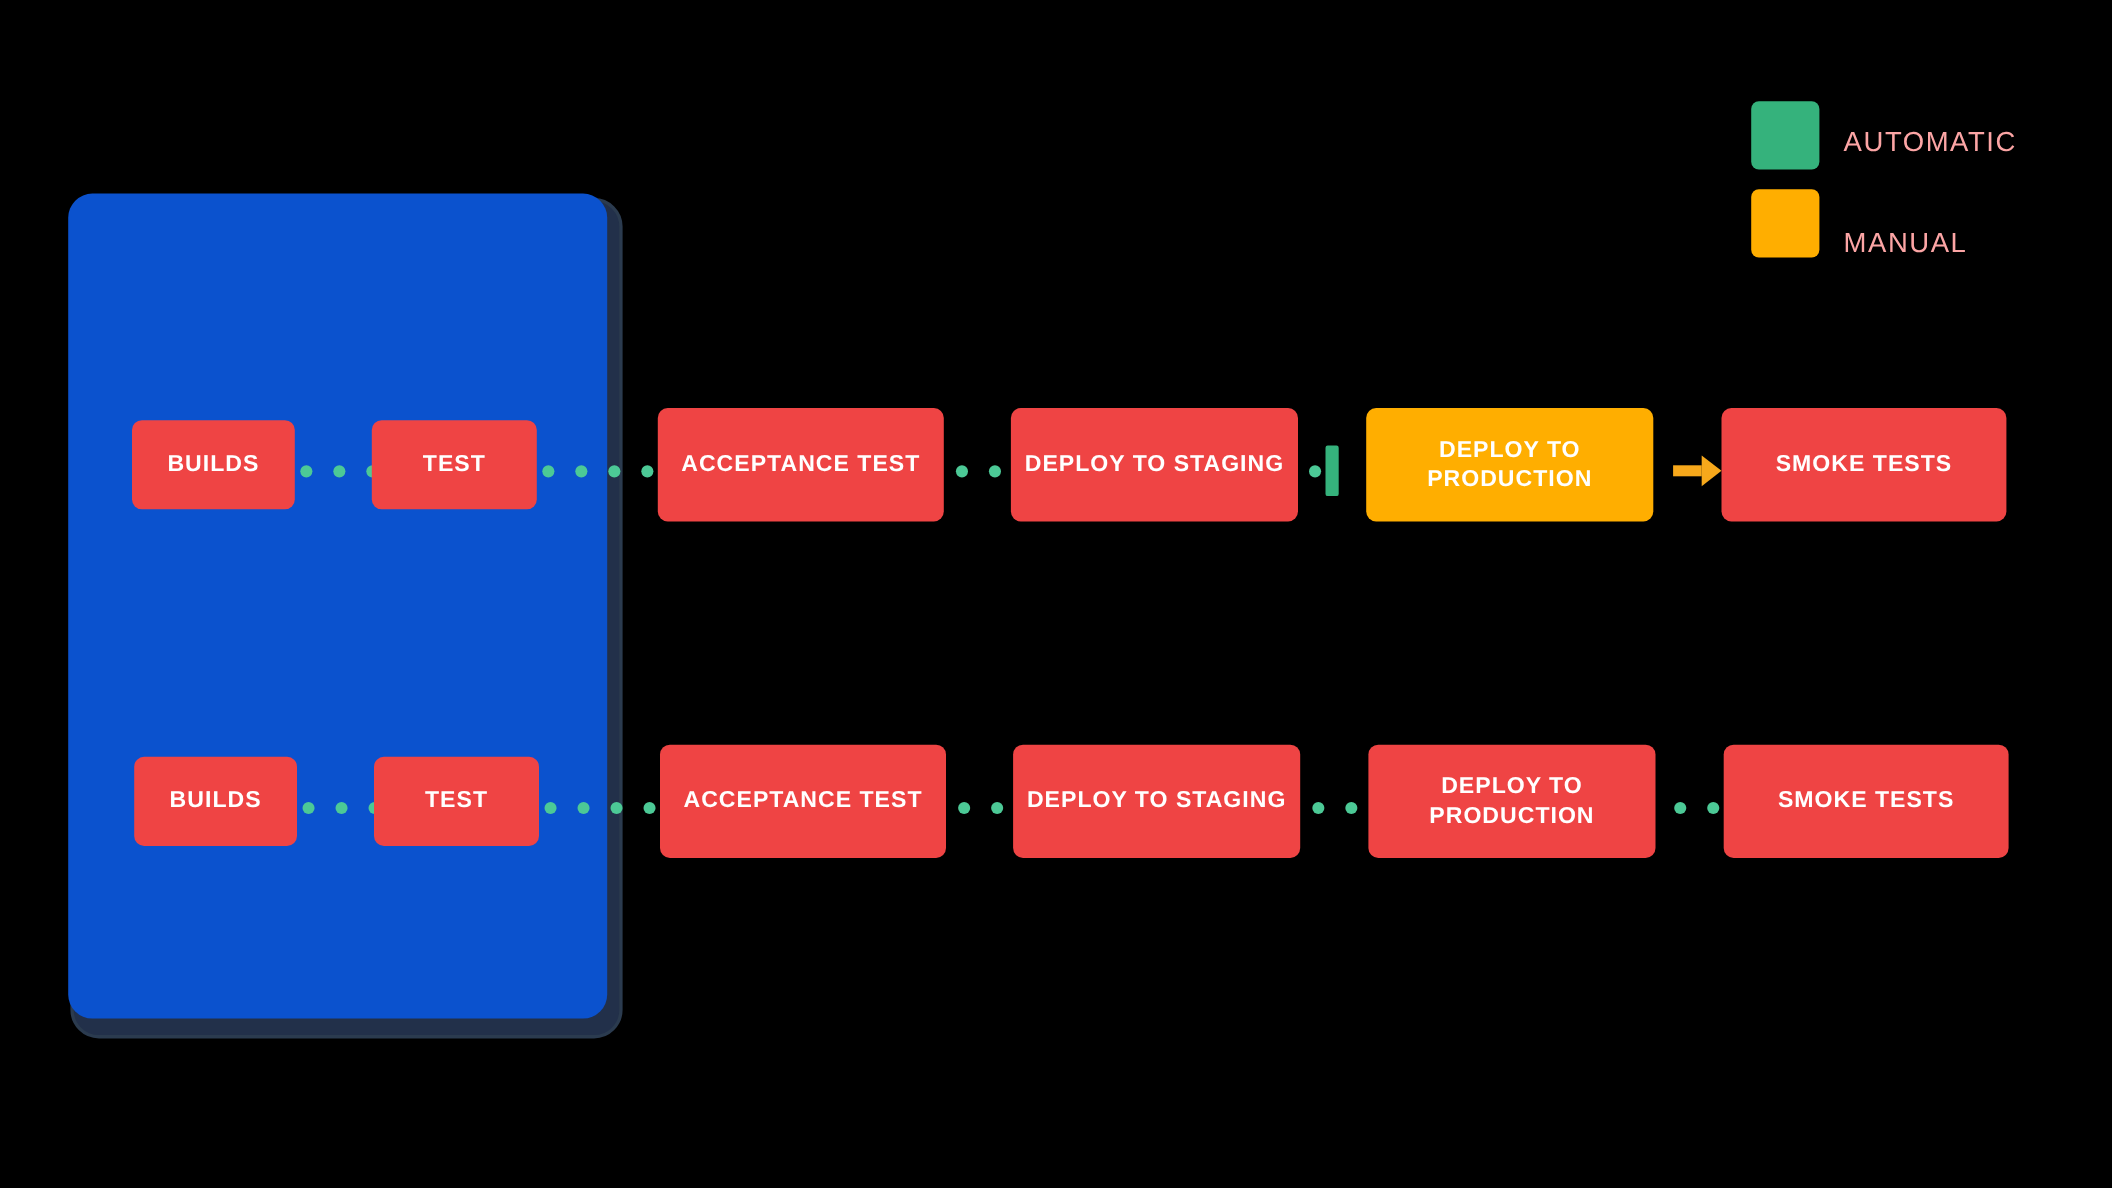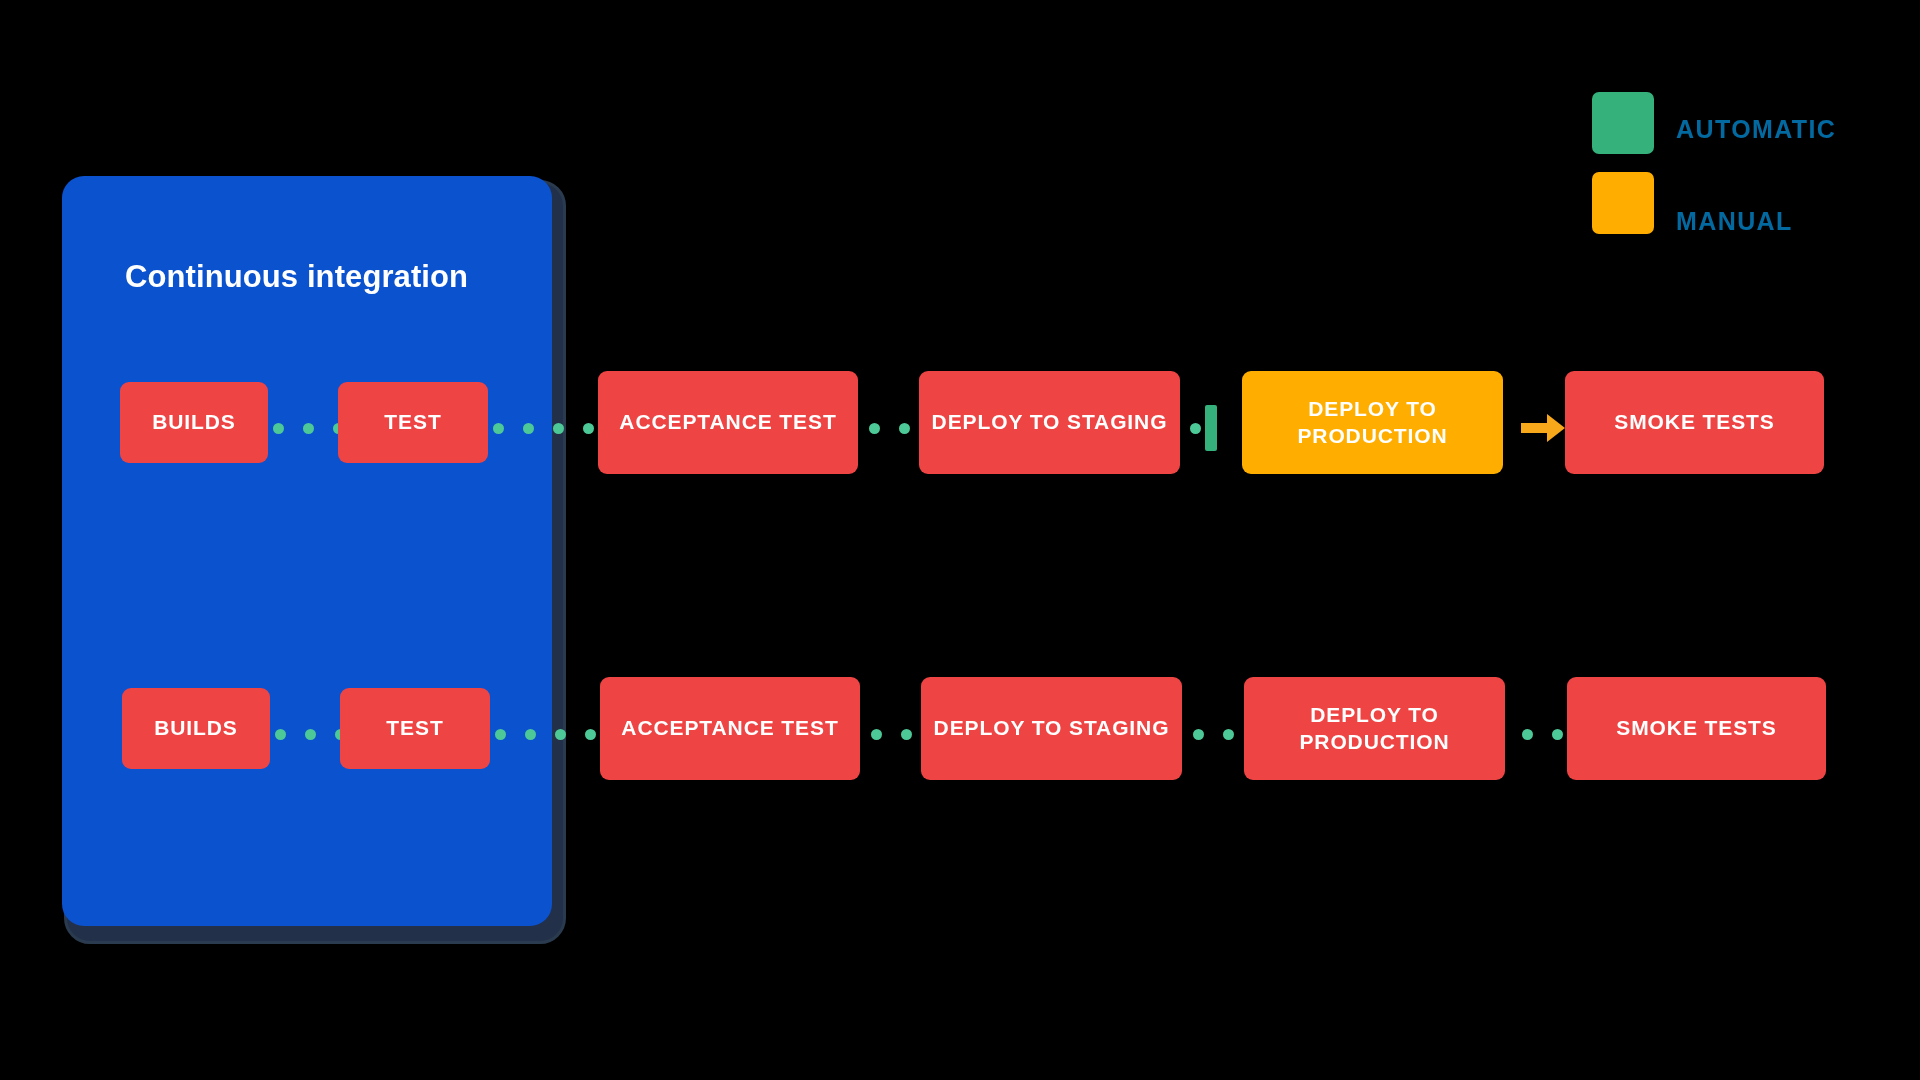--- a/index.html
+++ b/index.html
@@ -125,42 +125,41 @@
   
   .legend-swatch {
     position: absolute;
     width: 62px;
     height: 62px;
     border-radius: 7px;
   }
   .legend-label {
     position: absolute;
     font-size: 25px;
-    font-weight: 700;
-    color: #0369a1;
+    font-weight: 400;
+    color: #fca5a5;
     letter-spacing: 1.4px;
     white-space: nowrap;
   }
 </style>
 </head>
 <body>
 
 <div id="canvas">
 
   <div>
     <div class="legend-swatch" style="left:1592px; top:92px; background:#35b27c;"></div>
     <div class="legend-label" style="left:1676px; top:115px;">AUTOMATIC</div>
 
     <div class="legend-swatch" style="left:1592px; top:172px; background:#ffae00;"></div>
     <div class="legend-label" style="left:1676px; top:207px;">MANUAL</div>
   </div>
 
   <div class="ci-panel-shadow"></div>
   <div class="ci-panel"></div>
-  <div class="ci-title">Continuous integration</div>
 
   <div class="dots" style="left:273px; top:422px;">
     <span class="dot"></span>
     <span class="dot"></span>
     <span class="dot"></span>
     <span class="dot"></span>
   </div>
 
   <div class="dots" style="left:493px; top:422px;">
     <span class="dot"></span>

